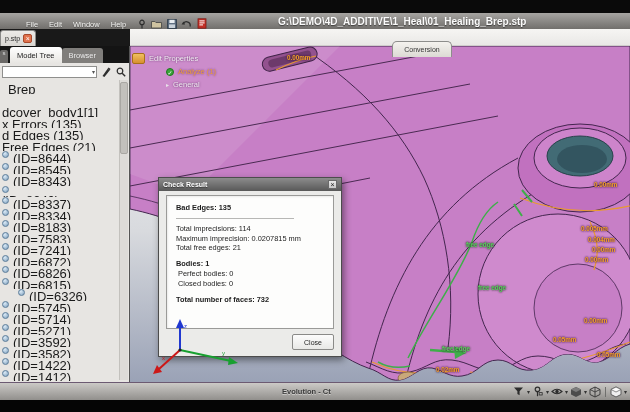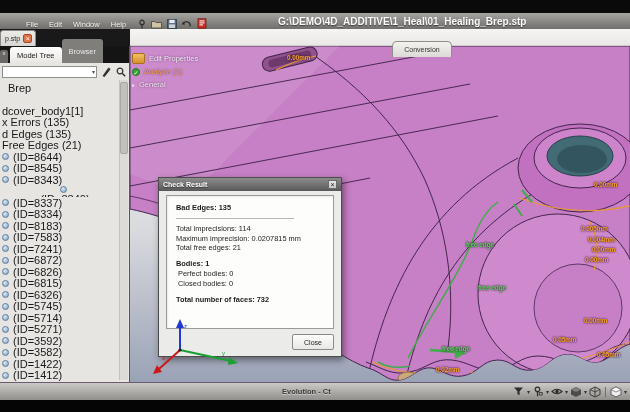--- a/index.html
+++ b/index.html
@@ -27,48 +27,48 @@
     color:#fff;font-size:7px;line-height:7px;text-align:center;box-sizing:border-box;cursor:pointer;}
   
   #left-panel{position:absolute;left:0;top:46px;width:130px;height:336px;background:#e7e5e2;
     border-right:1px solid #555;box-sizing:border-box;}
   #panel-tabs{height:17px;background:#141414;display:flex;align-items:flex-end;}
   #partial-tab{width:8px;height:13px;background:#6b6967;margin-right:2px;border-radius:2px 2px 0 0;
     font-size:6px;color:#ddd;overflow:hidden;text-align:center;}
   .panel-tab{font-size:7.5px;padding:0 7px;height:15px;display:flex;align-items:center;
     border-radius:3px 3px 0 0;cursor:pointer;}
   .panel-tab.active{background:linear-gradient(#ffffff,#e8e6e2);color:#1a1a1a;height:16px;}
-  .panel-tab.inactive{background:#807e7b;color:#e9e9e9;height:24px;text-align:center;}
+  .panel-tab.inactive{background:#807e7b;color:#e9e9e9;height:15px;text-align:center;}
   #search-row{height:17px;display:flex;align-items:center;padding:0 2px;gap:2px;}
   #search-box{flex:1;height:12px;background:#fff;border:1px solid #8f8f8d;display:flex;
     align-items:center;justify-content:flex-end;box-sizing:border-box;}
   #search-box .caret{font-size:6px;color:#555;margin-right:1px;}
   .panel-btn{width:13px;height:13px;display:flex;align-items:center;justify-content:center;cursor:pointer;}
   #tree{padding-top:2px;position:relative;}
-  .tree-row{height:11.5px;display:flex;align-items:center;font-size:11px;color:#191919;white-space:nowrap;cursor:default;}
+  .tree-row{height:11.5px;display:flex;font-size:13px;color:#191919;white-space:nowrap;cursor:default;}
   .node-icon{width:7px;height:7px;border-radius:50%;margin:0 4px 0 1px;flex:0 0 auto;
     background:radial-gradient(circle at 35% 30%,#dcebf7,#7fa0bd);border:1px solid #5c7d9a;box-sizing:border-box;}
   .tree-label{overflow:hidden;}
   #panel-scroll{position:absolute;right:1px;top:34px;width:8px;height:300px;background:#dddbd8;
     border-left:1px solid #c3c1bd;}
   #panel-scroll-thumb{width:6px;height:70px;margin:2px auto;background:#c2c0bc;border:1px solid #a9a7a3;border-radius:2px;}
   
   #viewport{position:absolute;left:130px;top:46px;width:500px;height:336px;overflow:hidden;}
   #conversion-tab{position:absolute;left:392px;top:41px;width:58px;height:15px;z-index:15;
     background:linear-gradient(#f4f2ee,#dcdad4);border:1px solid #8d8d8b;border-bottom:none;
     border-radius:5px 5px 0 0;font-size:7px;color:#333;display:flex;align-items:center;
     justify-content:center;cursor:pointer;}
   #edit-props{position:absolute;left:132px;top:52px;z-index:15;font-size:7.5px;}
   .ep-row{display:flex;align-items:center;gap:4px;height:13px;}
   #ep-tag{width:11px;height:9px;background:linear-gradient(#f0c060,#d89030);border:1px solid #a87018;border-radius:2px;}
   #ep-title{color:#f5f0f5;text-shadow:0 0 2px rgba(70,20,80,.9);}
   #ep-check{width:8px;height:8px;border-radius:50%;background:#3aa33a;border:1px solid #1d7a1d;
     color:#fff;font-size:6px;line-height:8px;text-align:center;box-sizing:border-box;}
   #ep-item{color:#f0a040;text-shadow:0 0 2px rgba(70,20,80,.9);}
-  .ep-sub{}
+  .ep-sub{margin-left:17px;padding-left:17px;}
   #ep-arrow{color:#e8e0e8;font-size:6px;}
   #ep-sub-label{color:#f2ecf2;text-shadow:0 0 2px rgba(70,20,80,.9);}
   
   .anno{position:absolute;font-size:6.3px;font-weight:bold;white-space:nowrap;z-index:20;transform:translateY(-50%);}
   .anno.orange{color:#f5a428;text-shadow:0 0 2px rgba(70,25,70,.95),0 0 2px rgba(70,25,70,.95);}
   .anno.green{color:#5ad05e;text-shadow:0 0 2px rgba(40,60,40,.95),0 0 2px rgba(40,60,40,.95);}
   
   #dialog{position:absolute;left:158px;top:177px;width:184px;height:180px;z-index:30;
     background:#ebebe9;border:1px solid #4c4c4c;box-shadow:2px 3px 7px rgba(0,0,0,.45);box-sizing:border-box;}
   #dialog-title{height:13px;background:linear-gradient(#8c8c8c,#585858);display:flex;align-items:center;
@@ -250,21 +250,21 @@
           <span class="tree-label">(ID=6872)</span>
         </div>
         <div class="tree-row" style="padding-left: 1px;">
           <span class="node-icon"></span>
           <span class="tree-label">(ID=6826)</span>
         </div>
         <div class="tree-row" style="padding-left: 1px;">
           <span class="node-icon"></span>
           <span class="tree-label">(ID=6815)</span>
         </div>
-        <div class="tree-row" style="padding-left: 1px;">
+        <div class="tree-row" style="padding-left: 17px;">
           <span class="node-icon"></span>
           <span class="tree-label">(ID=6326)</span>
         </div>
         <div class="tree-row" style="padding-left: 1px;">
           <span class="node-icon"></span>
           <span class="tree-label">(ID=5745)</span>
         </div>
         <div class="tree-row" style="padding-left: 1px;">
           <span class="node-icon"></span>
           <span class="tree-label">(ID=5714)</span>

